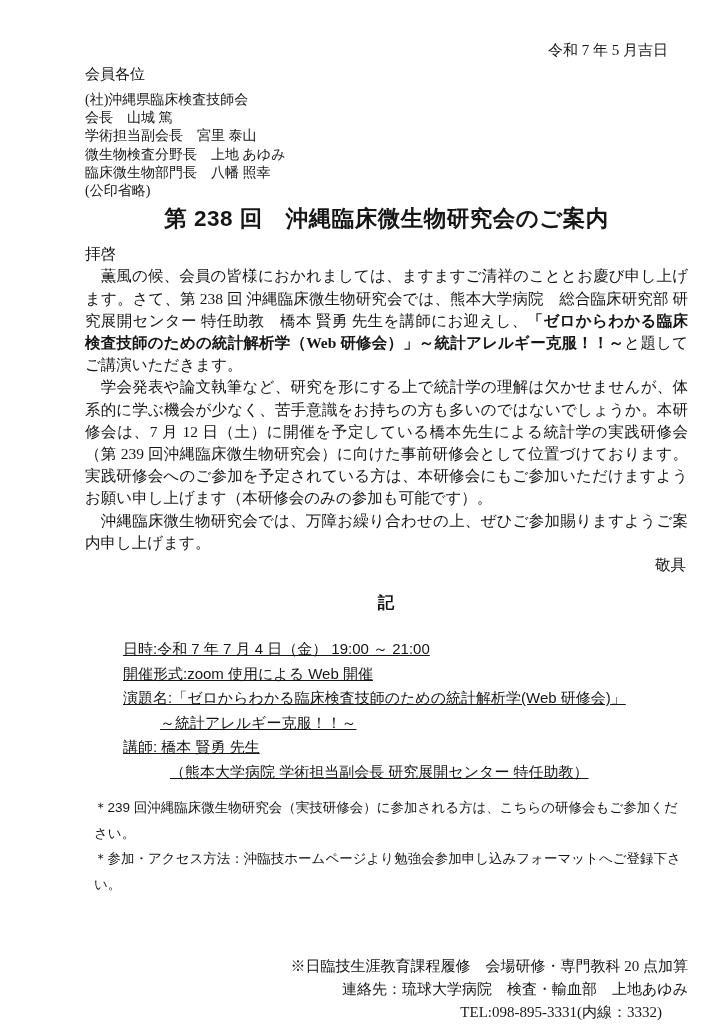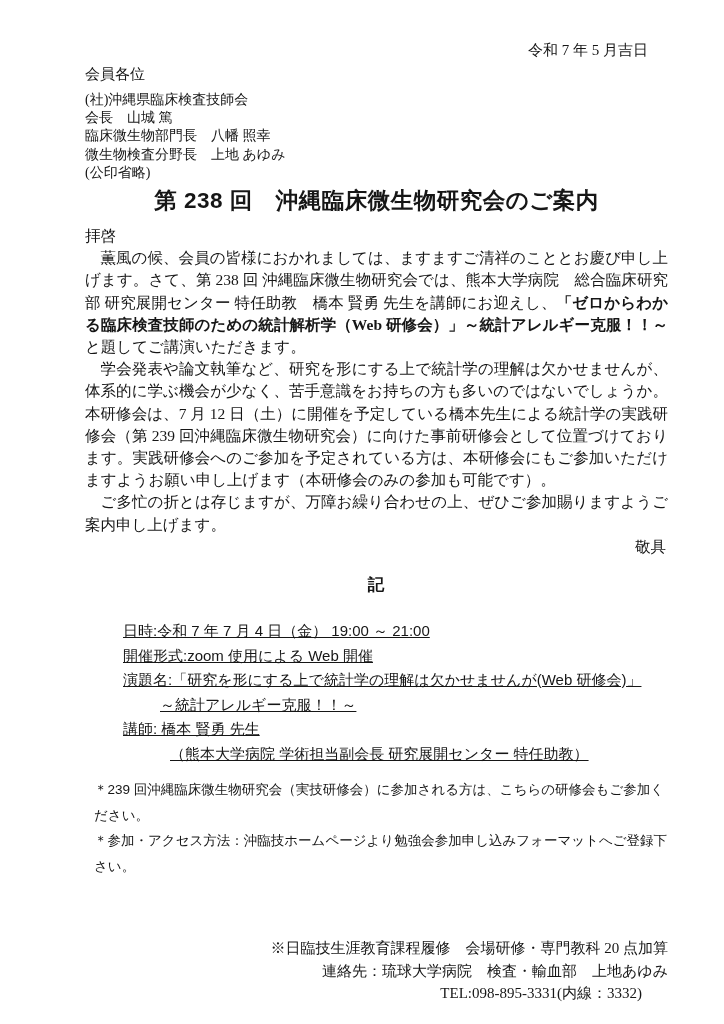--- a/index.html
+++ b/index.html
@@ -5,21 +5,21 @@
   * { box-sizing: border-box; }
   html, body { margin: 0; padding: 0; background: #ffffff; }
   .page {
     position: relative;
     width: 724px;
     height: 1024px;
     margin: 0 auto;
     background: #ffffff;
     color: #161616;
     font-family: "Liberation Serif", "DejaVu Serif", serif;
-    padding: 42px 56px 30px 85px;
+    padding: 42px 36px 30px 85px;
     overflow: hidden;
   }
 
   .issue-date {
     text-align: right;
     font-size: 15px;
     line-height: 17px;
     padding-right: 20px;
   }
   .recipient {
@@ -95,42 +95,43 @@
 
 <div class="page">
 
   <div class="issue-date">令和 7 年 5 月吉日</div>
 
   <div class="recipient">会員各位</div>
 
   <div class="sender-block">
     <div>(社)沖縄県臨床検査技師会</div>
     <div>会長　山城 篤</div>
+    <div>学術担当副会長　宮里 泰山</div>
+    <div>微生物検査分野長　上地 あゆみ</div>
     <div>臨床微生物部門長　八幡 照幸</div>
-    <div>微生物検査分野長　上地 あゆみ</div>
     <div>(公印省略)</div>
   </div>
 
   <h1 class="doc-title">第 238 回　沖縄臨床微生物研究会のご案内</h1>
 
   <div class="body-text">
     <p>拝啓</p>
     <p><span>　薫風の候、会員の皆様におかれましては、ますますご清祥のこととお慶び申し上げます。さて、第 238 回 沖縄臨床微生物研究会では、熊本大学病院　総合臨床研究部 研究展開センター 特任助教　橋本 賢勇 先生を講師にお迎えし、</span><span class="b">「ゼロからわかる臨床検査技師のための統計解析学（Web 研修会）」～統計アレルギー克服！！～</span><span>と題してご講演いただきます。</span></p>
     <p>　学会発表や論文執筆など、研究を形にする上で統計学の理解は欠かせませんが、体系的に学ぶ機会が少なく、苦手意識をお持ちの方も多いのではないでしょうか。本研修会は、7 月 12 日（土）に開催を予定している橋本先生による統計学の実践研修会（第 239 回沖縄臨床微生物研究会）に向けた事前研修会として位置づけております。実践研修会へのご参加を予定されている方は、本研修会にもご参加いただけますようお願い申し上げます（本研修会のみの参加も可能です）。</p>
-    <p>　ご多忙の折とは存じますが、万障お繰り合わせの上、ぜひご参加賜りますようご案内申し上げます。</p>
+    <p>　沖縄臨床微生物研究会では、万障お繰り合わせの上、ぜひご参加賜りますようご案内申し上げます。</p>
   </div>
 
   <div class="closing">敬具</div>
 
   <div class="record-heading">記</div>
 
   <div class="event-details">
     <div class="line">日時:令和 7 年 7 月 4 日（金） 19:00 ～ 21:00</div>
     <div class="line">開催形式:zoom 使用による Web 開催</div>
-    <div class="line">演題名:「研究を形にする上で統計学の理解は欠かせませんが(Web 研修会)」</div>
+    <div class="line">演題名:「ゼロからわかる臨床検査技師のための統計解析学(Web 研修会)」</div>
     <div class="line indent-a">～統計アレルギー克服！！～</div>
     <div class="line">講師: 橋本 賢勇 先生</div>
     <div class="line indent-b">（熊本大学病院 学術担当副会長 研究展開センター 特任助教）</div>
   </div>
 
   <div class="notes">
     <div>＊239 回沖縄臨床微生物研究会（実技研修会）に参加される方は、こちらの研修会もご参加ください。</div>
     <div>＊参加・アクセス方法：沖臨技ホームページより勉強会参加申し込みフォーマットへご登録下さい。</div>
   </div>
 

